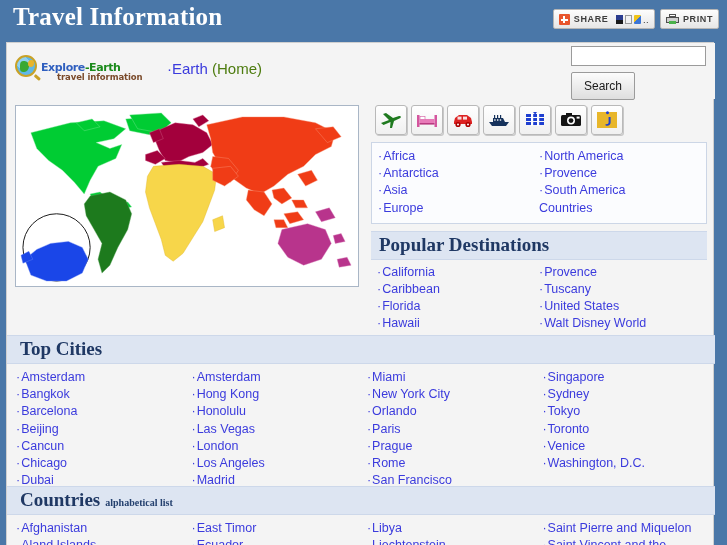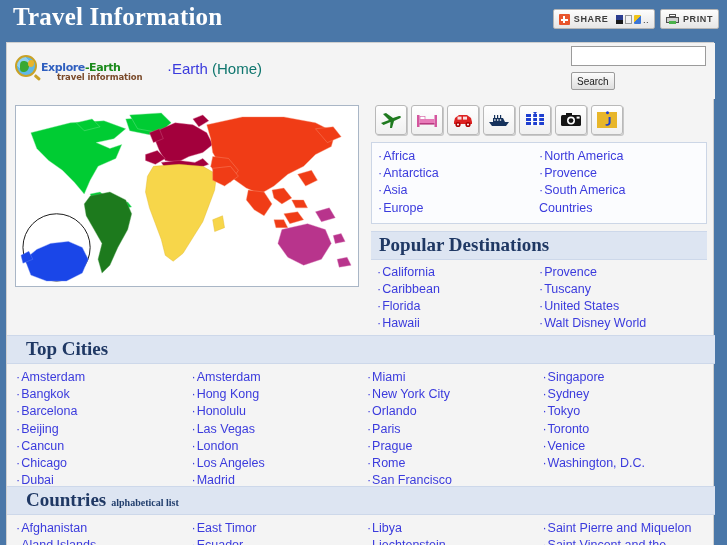--- a/index.html
+++ b/index.html
@@ -171,44 +171,44 @@
     white-space: nowrap;
     letter-spacing: -0.1px;
   }
   .breadcrumb {
     position: absolute;
     left: 160px; top: 17px;
     font-size: 15px;
     white-space: nowrap;
   }
   .breadcrumb .crumb-link { color: #3b3bdd; }
-  .breadcrumb .crumb-home { color: #0f766e; }
+  .breadcrumb .crumb-home { color: #4d7c0f; }
 
   
   .searchbox {
     position: absolute;
     right: 9px; top: 3px;
     width: 135px;
   }
   .search-input {
     width: 135px; height: 20px;
     border: 1px solid #9b9b9b;
     background: #fff;
     font-size: 12px;
     padding: 1px 3px;
     font-family: "Liberation Sans", sans-serif;
   }
   .search-button {
     margin-top: 6px;
-    height: 18px;
-    padding: 0 5px;
+    height: 28px;
+    padding: 0 12px;
     background: linear-gradient(#fcfcfc, #dedede);
     border: 1px solid #9b9b9b;
     border-radius: 2px;
-    font-size: 10px;
+    font-size: 12px;
     color: #1a1a1a;
     font-family: "Liberation Sans", sans-serif;
     cursor: pointer;
   }
 
   
   .map-panel {
     position: absolute;
     left: 8px; top: 62px;
     width: 344px; height: 182px;
@@ -304,21 +304,21 @@
   .four-col {
     display: flex;
     padding: 5px 0 0 9px;
   }
   .four-col > div { width: 183px; }
   .four-col > div:nth-child(4) { width: 180px; }
 
   #top-cities { top: 292px; }
   #countries { top: 443px; }
 
-  .section-full .sect-head { padding-left: 19px; }
+  .section-full .sect-head { padding-left: 13px; }
 </style>
 </head>
 <body>
 
 <div id="page">
 
   <div class="topbar">
     <div class="topbar-title">Travel Information</div>
 
     <div class="toolbtns">

